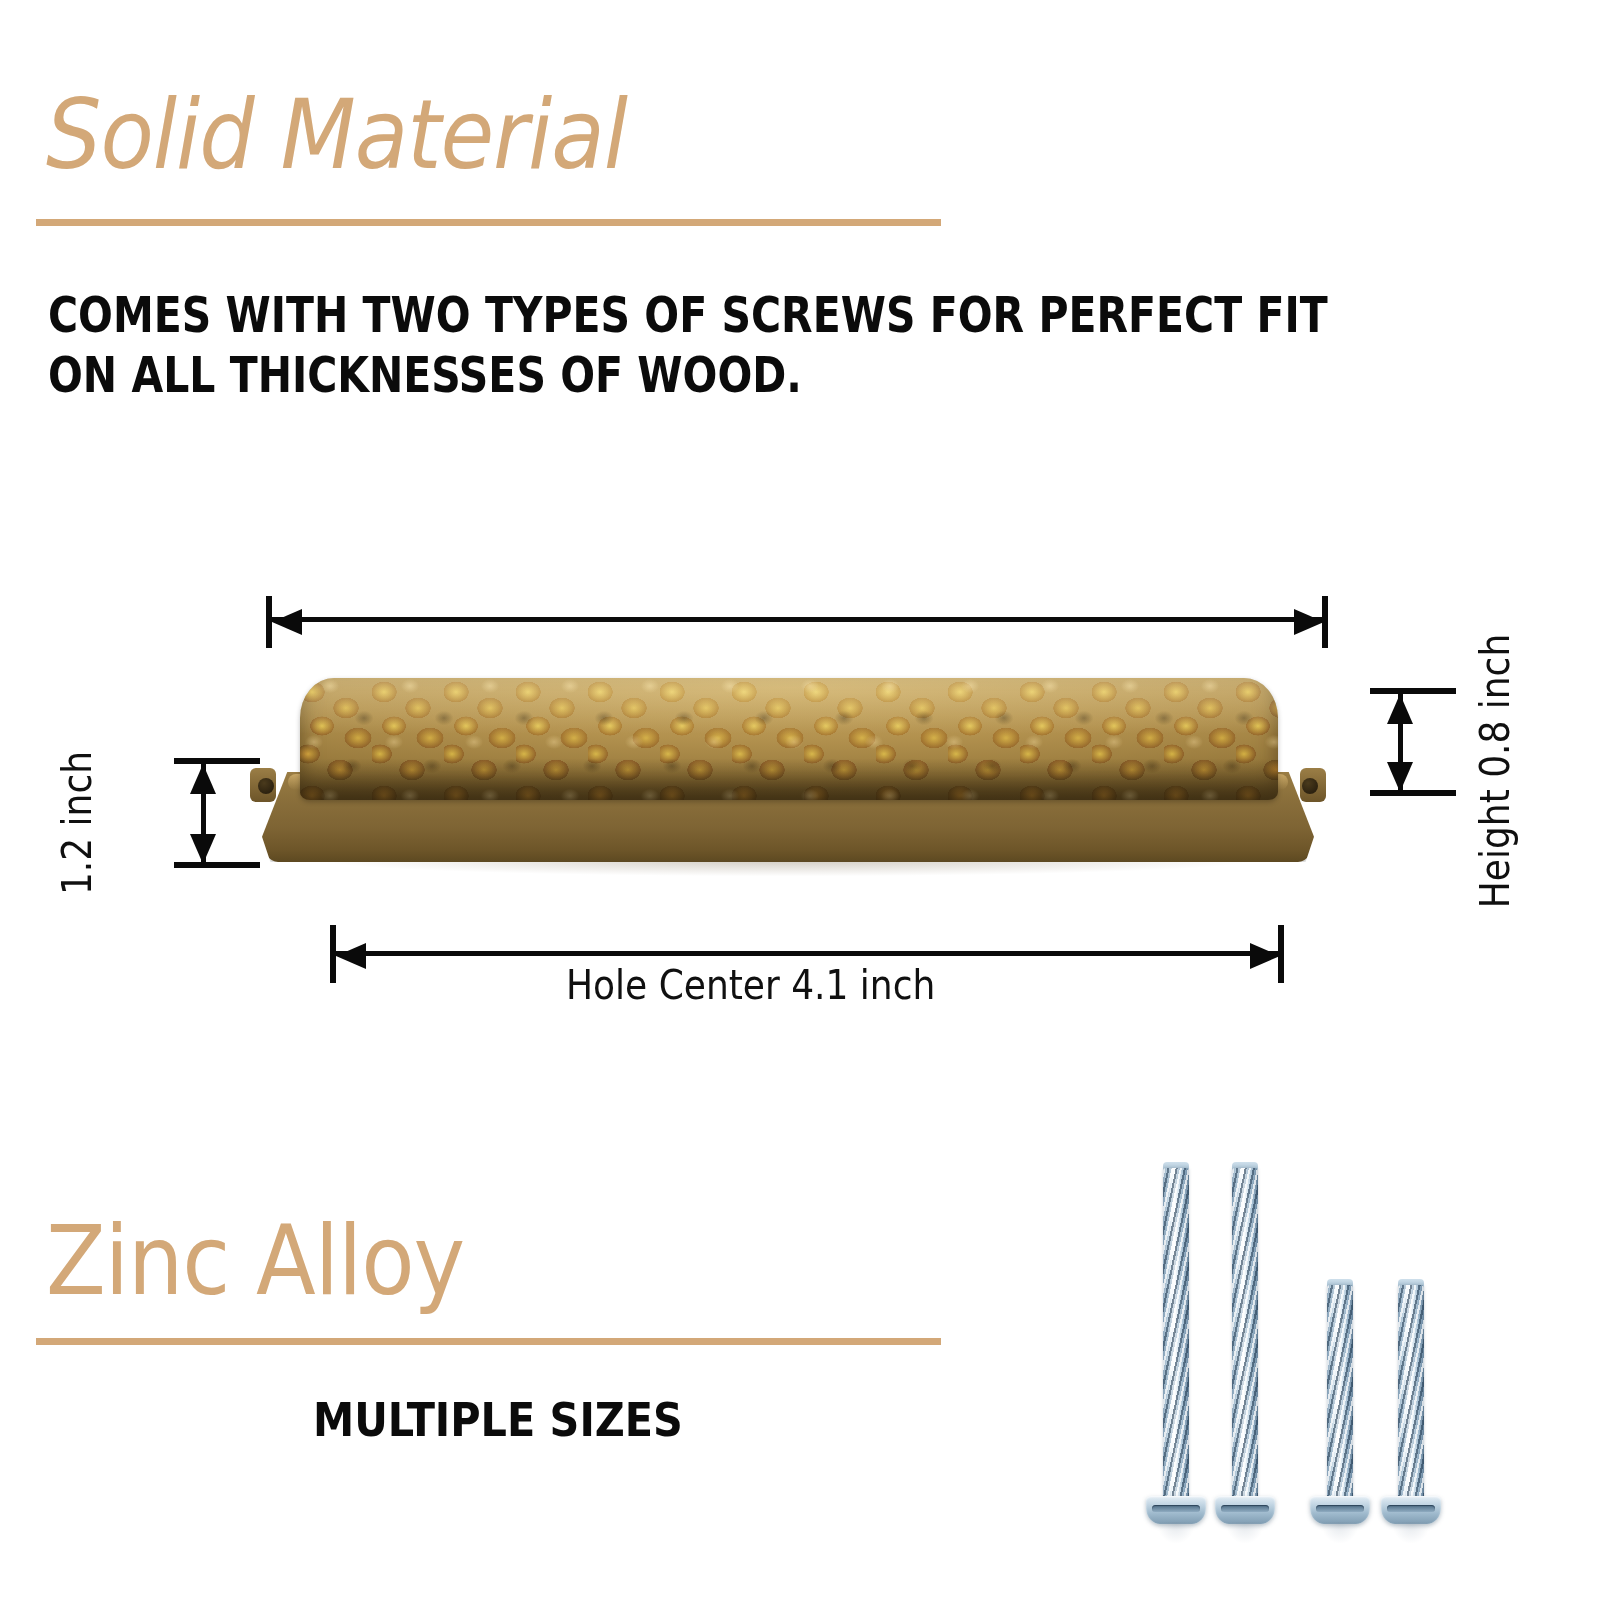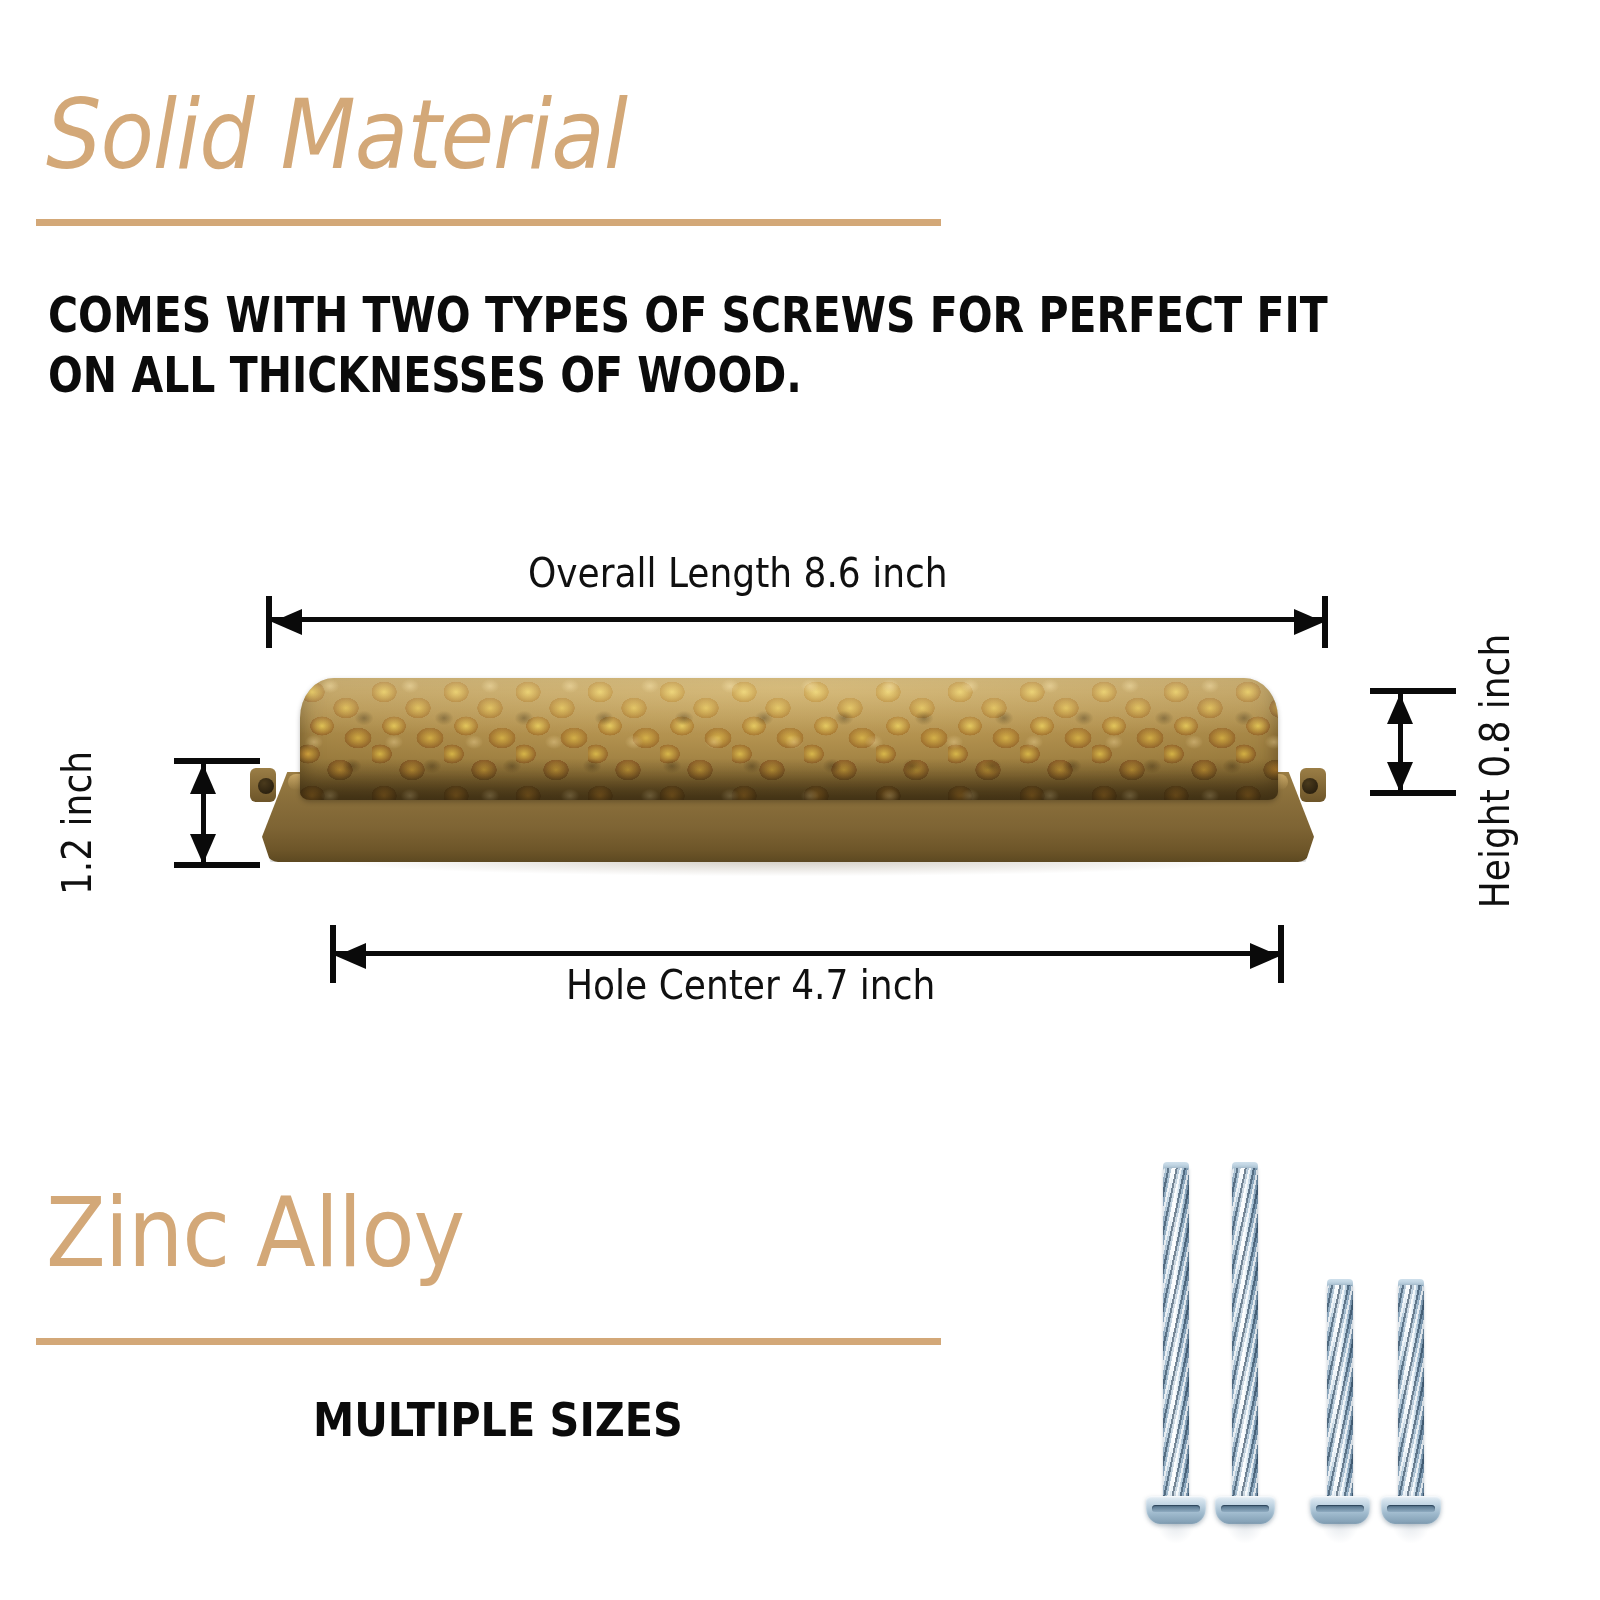--- a/index.html
+++ b/index.html
@@ -16,21 +16,21 @@
   
   .head-title {
     position:absolute;
     font-family:"DejaVu Sans Condensed","Liberation Sans", sans-serif;
     font-weight:400;
     letter-spacing:-1px;
     line-height:1;
     white-space:nowrap;
   }
   #title-solid  { left:46px;  top:86px;  font-size:97px;font-style:italic; }
-  #title-zinc   { left:46px;  top:1184px;font-size:97px; }
+  #title-zinc   { left:46px;  top:1212px;font-size:97px; }
 
   .head-rule {
     position:absolute;
     left:36px;
     width:905px;
     height:7px;
   }
   #rule-solid { top:219px; }
   #rule-zinc  { top:1338px; }
 
@@ -232,21 +232,20 @@
 </style>
 </head>
 <body style="background: rgb(255, 255, 255);">
 
 <div class="stage">
 
   <div id="title-solid" class="head-title" style="color: rgb(211, 168, 120);">Solid Material</div>
   <div id="rule-solid" class="head-rule" style="background: rgb(211, 168, 120);"></div>
   <div id="sub-solid" class="sub-caps">COMES WITH TWO TYPES OF SCREWS FOR PERFECT FIT ON ALL THICKNESSES OF WOOD.</div>
 
-  <div id="dim-overall" class="dim-text">Overall Length 8.6 inch</div>
 
   <div>
 
     <div class="tick-v" style="left:266px; top:596px; height:52px;"></div>
     <div class="tick-v" style="left:1322px; top:596px; height:52px;"></div>
 
     <div class="ln h-line" style="left:272px; top:617px; width:1052px;"></div>
     <div class="arrow left" style="left:272px; top:609px;"></div>
     <div class="arrow right" style="left:1294px; top:609px;"></div>
   </div>
@@ -280,21 +279,21 @@
     <div id="lug-hole-r" class="lug-hole"></div>
     <div id="handle-body">
       <div id="hammer-tex"></div>
       <div id="hammer-tex2"></div>
       <div id="handle-gloss"></div>
       <div id="handle-shadow-bottom"></div>
     </div>
     <div id="handle-drop"></div>
   </div>
 
-  <div id="dim-hole" class="dim-text">Hole Center 4.7 inch</div>
+  <div id="dim-hole" class="dim-text">Hole Center 4.1 inch</div>
 
   <div>
     <div class="tick-v" style="left:330px; top:925px; height:58px;"></div>
     <div class="tick-v" style="left:1278px; top:925px; height:58px;"></div>
     <div class="ln h-line" style="left:336px; top:951px; width:944px;"></div>
     <div class="arrow left" style="left:336px; top:943px;"></div>
     <div class="arrow right" style="left:1250px; top:943px;"></div>
   </div>
 
 

